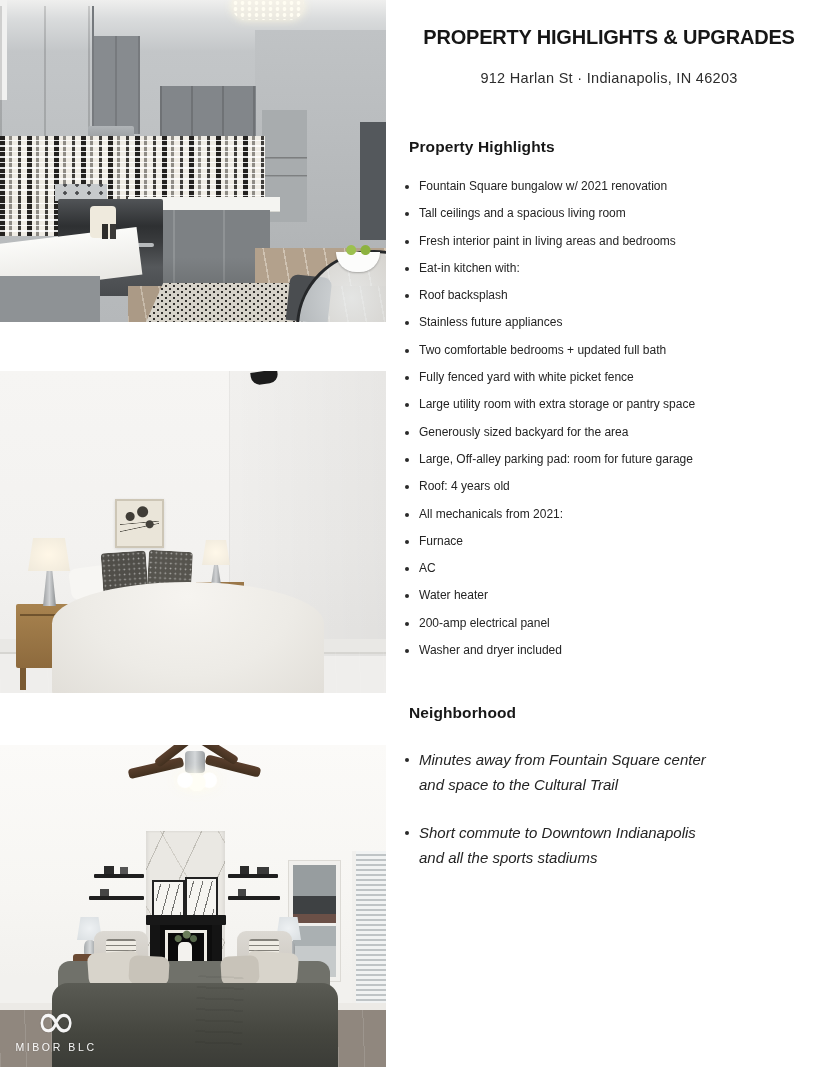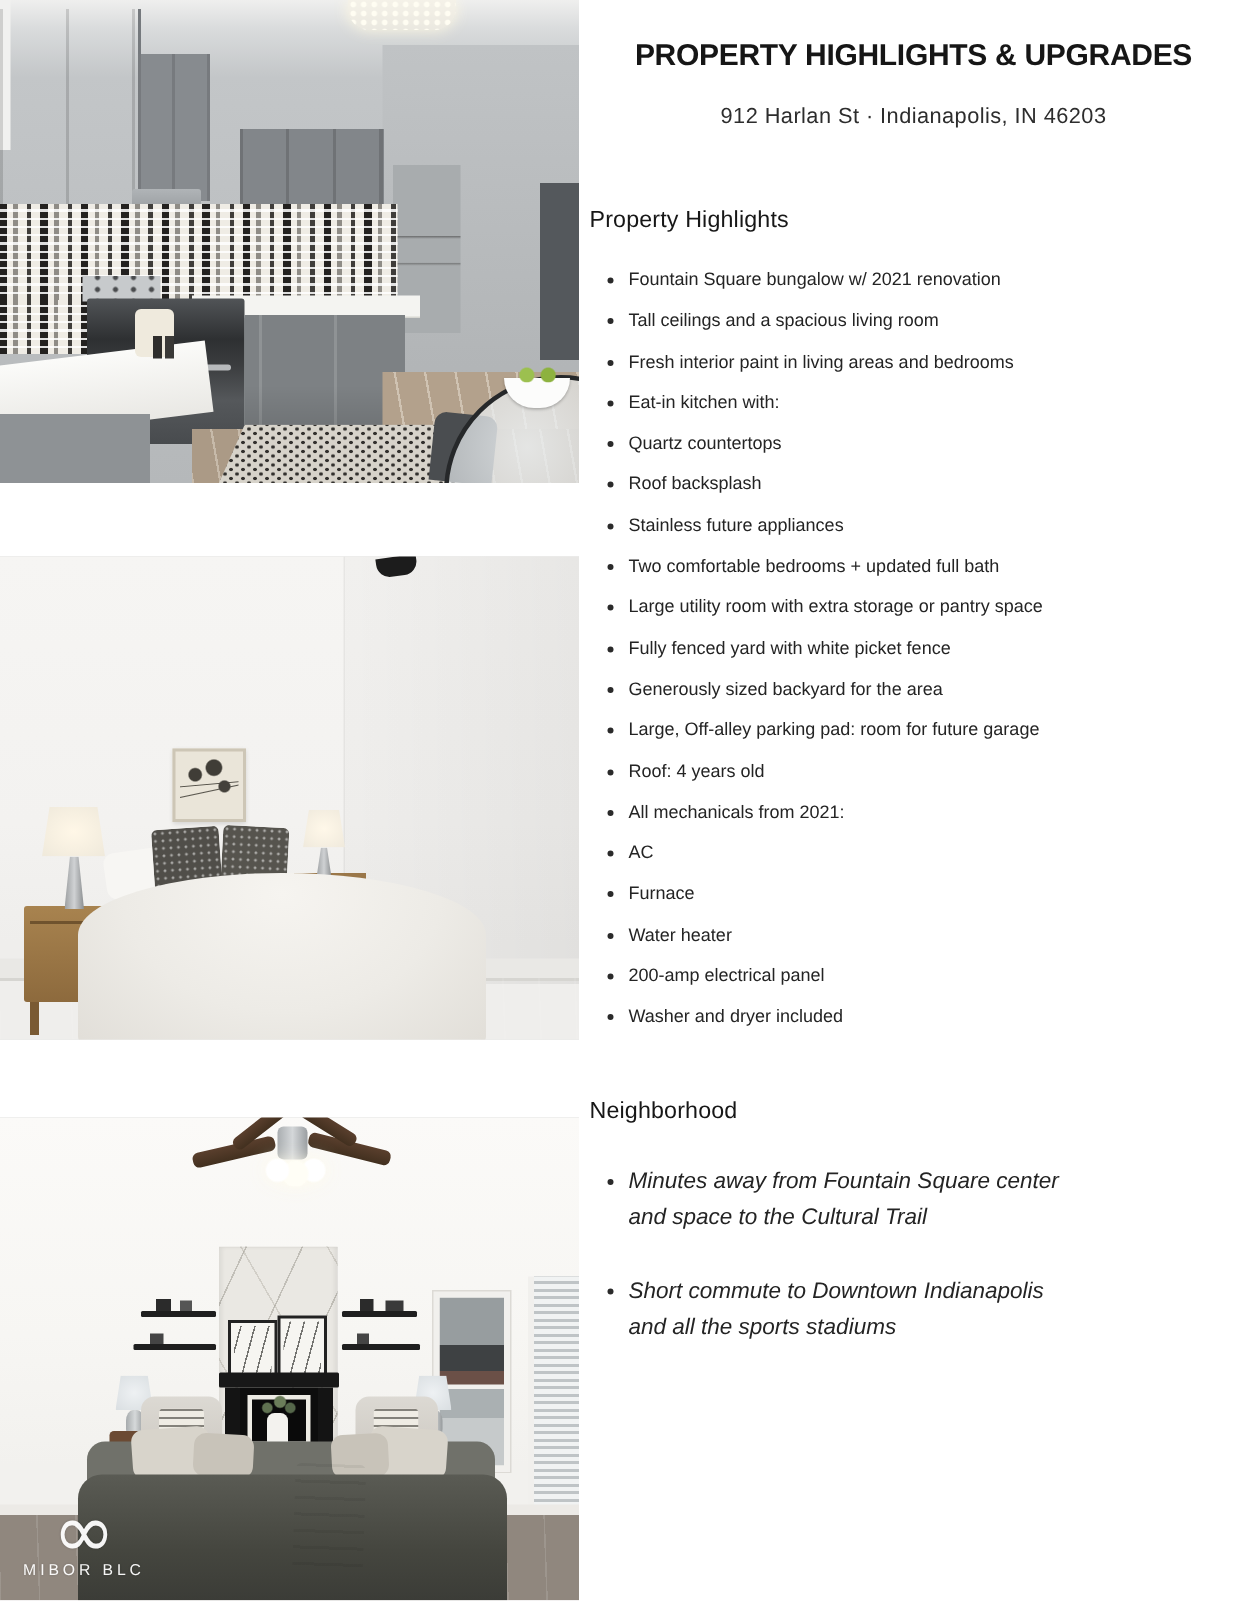--- a/index.html
+++ b/index.html
@@ -4,21 +4,21 @@
 <style>
   html,body{margin:0;padding:0;background:#ffffff;}
   .page{position:relative;width:825px;height:1067px;background:#ffffff;overflow:hidden;
         font-family:"Liberation Sans", sans-serif;color:#242424;}
 
   
   .content{position:absolute;left:393px;top:0;width:432px;}
   .title{margin-top:26px;text-align:center;font-size:20px;font-weight:700;
          letter-spacing:-0.2px;color:#161616;white-space:nowrap;}
   .address{margin-top:21px;text-align:center;font-size:14.5px;color:#2d2d2d;letter-spacing:0.3px;}
-  h2.sec{margin:0;font-size:15.5px;font-weight:400;color:#171717;letter-spacing:0.1px;}
+  h2.sec{margin:16px;font-size:15.5px;font-weight:700;color:#171717;letter-spacing:0.1px;}
   #sec-highlights{margin-top:52px;}
   #sec-neighborhood{margin-top:40px;}
   ul.blist{list-style:none;margin:0;padding:0 0 0 26px;}
   ul.hl{margin-top:17px;}
   ul.hl li{line-height:27.3px;font-size:12px;position:relative;white-space:nowrap;}
   ul.nb{margin-top:26px;}
   ul.nb li{line-height:24.5px;font-size:15px;position:relative;margin-bottom:24px;white-space:nowrap;}
   ul.blist li::before{content:"";position:absolute;left:-14px;top:12px;width:4px;height:4px;
                       border-radius:50%;background:#2a2a2a;}
   ul.nb li::before{top:10px;}
@@ -330,32 +330,31 @@
   <div class="content">
     <div class="title">PROPERTY HIGHLIGHTS &amp; UPGRADES</div>
     <div class="address">912 Harlan St · Indianapolis, IN 46203</div>
 
     <h2 class="sec" id="sec-highlights">Property Highlights</h2>
     <ul class="blist hl">
       <li>Fountain Square bungalow w/ 2021 renovation</li>
       <li>Tall ceilings and a spacious living room</li>
       <li>Fresh interior paint in living areas and bedrooms</li>
       <li>Eat-in kitchen with:</li>
-      <li>Quartz countertops</li>
       <li>Roof backsplash</li>
       <li>Stainless future appliances</li>
       <li>Two comfortable bedrooms + updated full bath</li>
+      <li>Fully fenced yard with white picket fence</li>
       <li>Large utility room with extra storage or pantry space</li>
-      <li>Fully fenced yard with white picket fence</li>
       <li>Generously sized backyard for the area</li>
       <li>Large, Off-alley parking pad: room for future garage</li>
       <li>Roof: 4 years old</li>
       <li>All mechanicals from 2021:</li>
+      <li>Furnace</li>
       <li>AC</li>
-      <li>Furnace</li>
       <li>Water heater</li>
       <li>200-amp electrical panel</li>
       <li>Washer and dryer included</li>
     </ul>
 
     <h2 class="sec" id="sec-neighborhood">Neighborhood</h2>
     <ul class="blist nb">
       <li>
         <span class="line">Minutes away from Fountain Square center</span>
         <span class="line">and space to the Cultural Trail</span>

